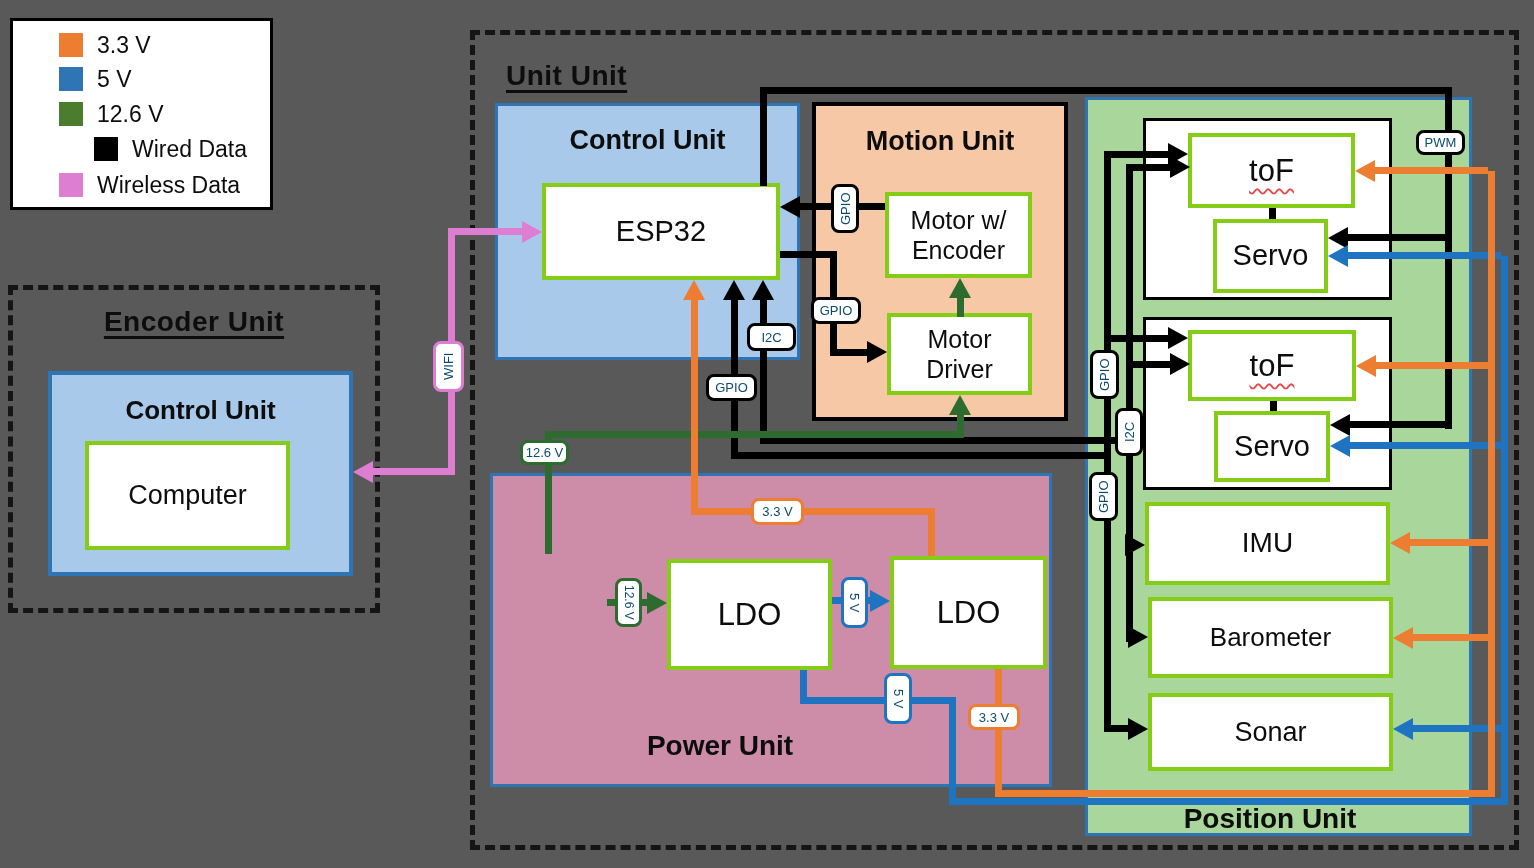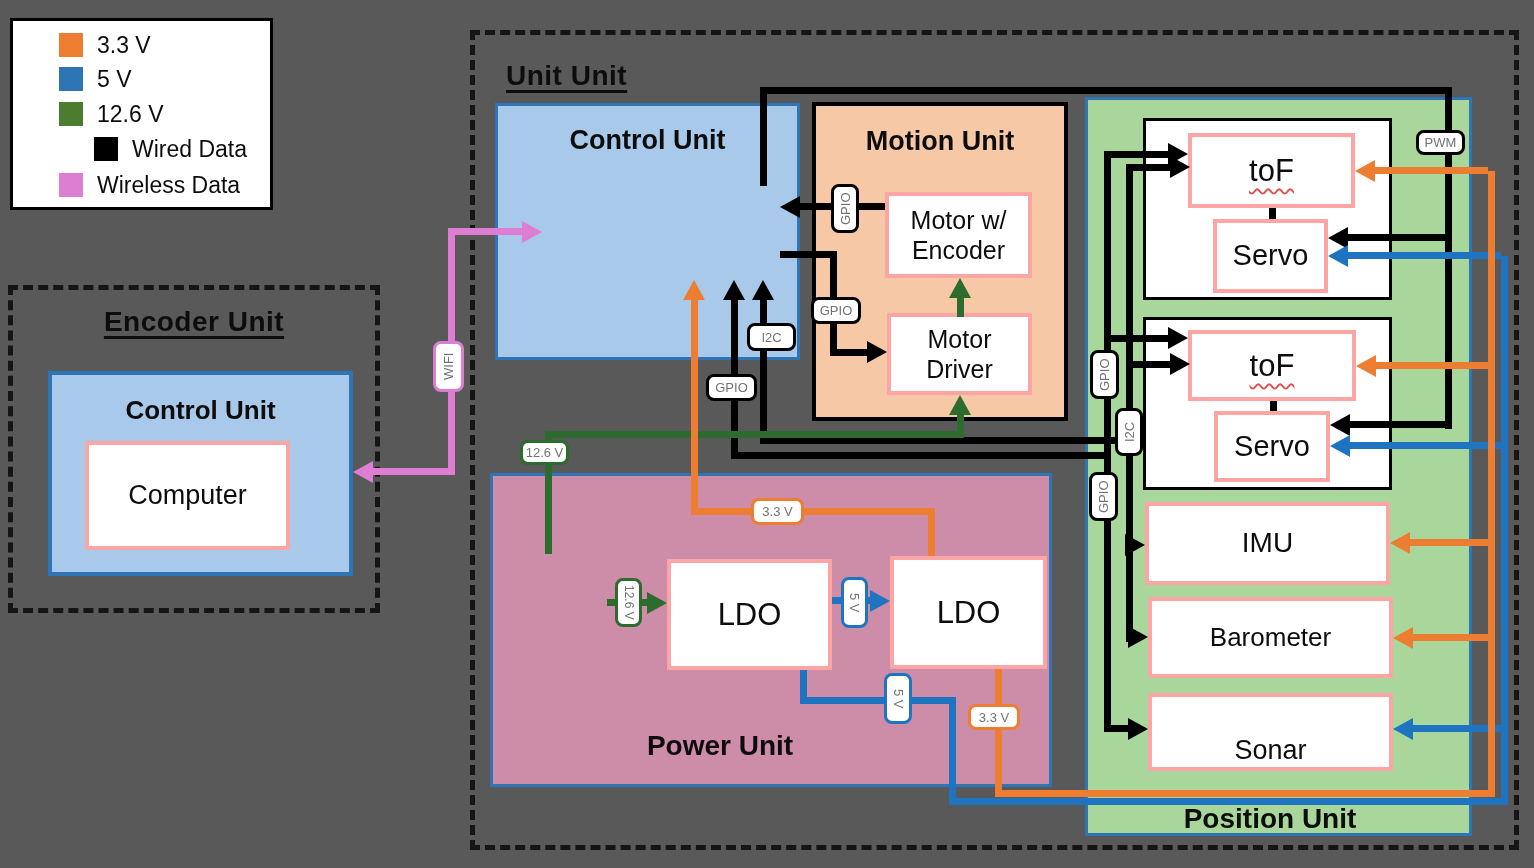--- a/index.html
+++ b/index.html
@@ -1,32 +1,32 @@
 <!DOCTYPE html>
 <html style="--background: #595959; --orange: #ED7D31; --blue: #1E74C0; --steel: #2E75B6; --green: #2E6B2E; --green_legend: #4C7D2E; --pink: #DE7ED3; --black: #000000; --control_fill: #A9C9EB; --motion_fill: #F7C8A5; --power_fill: #CD8CA7; --position_fill: #A9D79B;"><head>
 <meta charset="utf-8">
 <style>
   html,body{margin:0;padding:0;background:#3a3a3a;}
   #canvas{position:relative;width:1534px;height:868px;background:var(--background,#595959);
     font-family:"Liberation Sans", sans-serif;color:#0d0d0d;overflow:hidden;}
   .fillbox{position:absolute;box-sizing:border-box;}
-  .whitebox{position:absolute;box-sizing:border-box;background:#fff;border:4px solid #fca5a5;
+  .whitebox{position:absolute;box-sizing:border-box;background:#fff;border:4px solid #84cc16;
     display:flex;align-items:center;justify-content:center;text-align:center;line-height:1.22;}
   .groupbox{position:absolute;box-sizing:border-box;background:#fff;border:3px solid #000;}
   .dashed{position:absolute;box-sizing:border-box;border:5px dashed #151515;}
   .sec-title{position:absolute;font-weight:bold;font-size:28px;letter-spacing:0.5px;
     text-decoration:underline;text-decoration-thickness:3px;text-underline-offset:5px;}
   .unit-title{position:absolute;font-weight:bold;font-size:26px;text-align:center;}
   .wr{position:absolute;}
   .ar{position:absolute;width:0;height:0;border-style:solid;border-color:transparent;}
   .arl{border-width:11px 20px 11px 0;}
   .arr{border-width:11px 0 11px 20px;}
   .aru{border-width:0 11px 20px 11px;}
   .lbl{position:absolute;box-sizing:border-box;background:#fff;border:3px solid #000;border-radius:8px;
-    font-size:13px;display:flex;align-items:center;justify-content:center;color:#737373;z-index:30;}
+    font-size:13px;display:flex;align-items:center;justify-content:center;color:#0c4a6e;z-index:30;}
   .lbl-vu{writing-mode:vertical-rl;transform:rotate(180deg);}  
   .lbl-vd{writing-mode:vertical-rl;}                           
   .sqg{text-decoration:underline;text-decoration-style:wavy;text-decoration-color:#e14b4b;
     text-decoration-thickness:2px;text-underline-offset:7px;}
   .legend{position:absolute;left:10px;top:18px;width:263px;height:192px;background:#fff;
     border:3px solid #000;box-sizing:border-box;}
   .leg-row{position:absolute;left:46px;height:24px;display:flex;align-items:center;}
   .leg-sw{width:24px;height:24px;flex:0 0 24px;}
   .leg-tx{margin-left:14px;font-size:23px;white-space:nowrap;}
 </style>
@@ -64,20 +64,23 @@
   <div class="unit-title" style="left:48px;top:395px;width:305px;">Control Unit</div>
   <div class="whitebox" style="left:85px;top:441px;width:205px;height:109px;font-size:27px;">
     <span>Computer</span>
   </div>
 
   <div class="dashed" style="left:470px;top:30px;width:1049px;height:820px;"></div>
   <div class="sec-title" style="left:506px;top:60px;">Unit Unit</div>
 
   <div class="fillbox" style="left:495px;top:103px;width:305px;height:257px;background:var(--control_fill);border:3px solid var(--steel);"></div>
   <div class="unit-title" style="left:495px;top:125px;width:305px;font-size:27px;">Control Unit</div>
+  <div class="whitebox" style="left:542px;top:183px;width:238px;height:97px;font-size:29px;">
+    <span>ESP32</span>
+  </div>
 
   <div class="fillbox" style="left:812px;top:102px;width:256px;height:319px;background:var(--motion_fill);border:4px solid #000;"></div>
   <div class="unit-title" style="left:812px;top:126px;width:256px;font-size:27px;">Motion Unit</div>
   <div class="whitebox" style="left:885px;top:192px;width:147px;height:86px;font-size:25px;">
     <span>Motor w/ Encoder</span>
   </div>
   <div class="whitebox" style="left:887px;top:313px;width:145px;height:82px;font-size:25px;">
     <span>Motor Driver</span>
   </div>
 
@@ -106,21 +109,21 @@
   </div>
   <div class="whitebox" style="left:1214px;top:411px;width:116px;height:71px;font-size:29px;">
     <span>Servo</span>
   </div>
   <div class="whitebox" style="left:1145px;top:502px;width:245px;height:83px;font-size:28px;">
     <span>IMU</span>
   </div>
   <div class="whitebox" style="left:1148px;top:597px;width:245px;height:81px;font-size:26px;">
     <span>Barometer</span>
   </div>
-  <div class="whitebox" style="left:1148px;top:693px;width:245px;height:78px;font-size:27px;align-items:flex-end;">
+  <div class="whitebox" style="left:1148px;top:693px;width:245px;height:78px;font-size:27px;">
     <span>Sonar</span>
   </div>
 
   <div class="wr" style="left:760px;top:90px;width:7px;height:96px;background:var(--black);"></div>
   <div class="wr" style="left:760px;top:87px;width:692px;height:7px;background:var(--black);"></div>
   <div class="wr" style="left:1445px;top:87px;width:7px;height:342px;background:var(--black);"></div>
   <div class="wr" style="left:1345px;top:234px;width:100px;height:7px;background:var(--black);"></div>
   <div class="wr" style="left:1347px;top:421px;width:98px;height:7px;background:var(--black);"></div>
   <div class="wr" style="left:798px;top:203px;width:87px;height:7px;background:var(--black);"></div>
   <div class="wr" style="left:780px;top:251px;width:57px;height:7px;background:var(--black);"></div>

